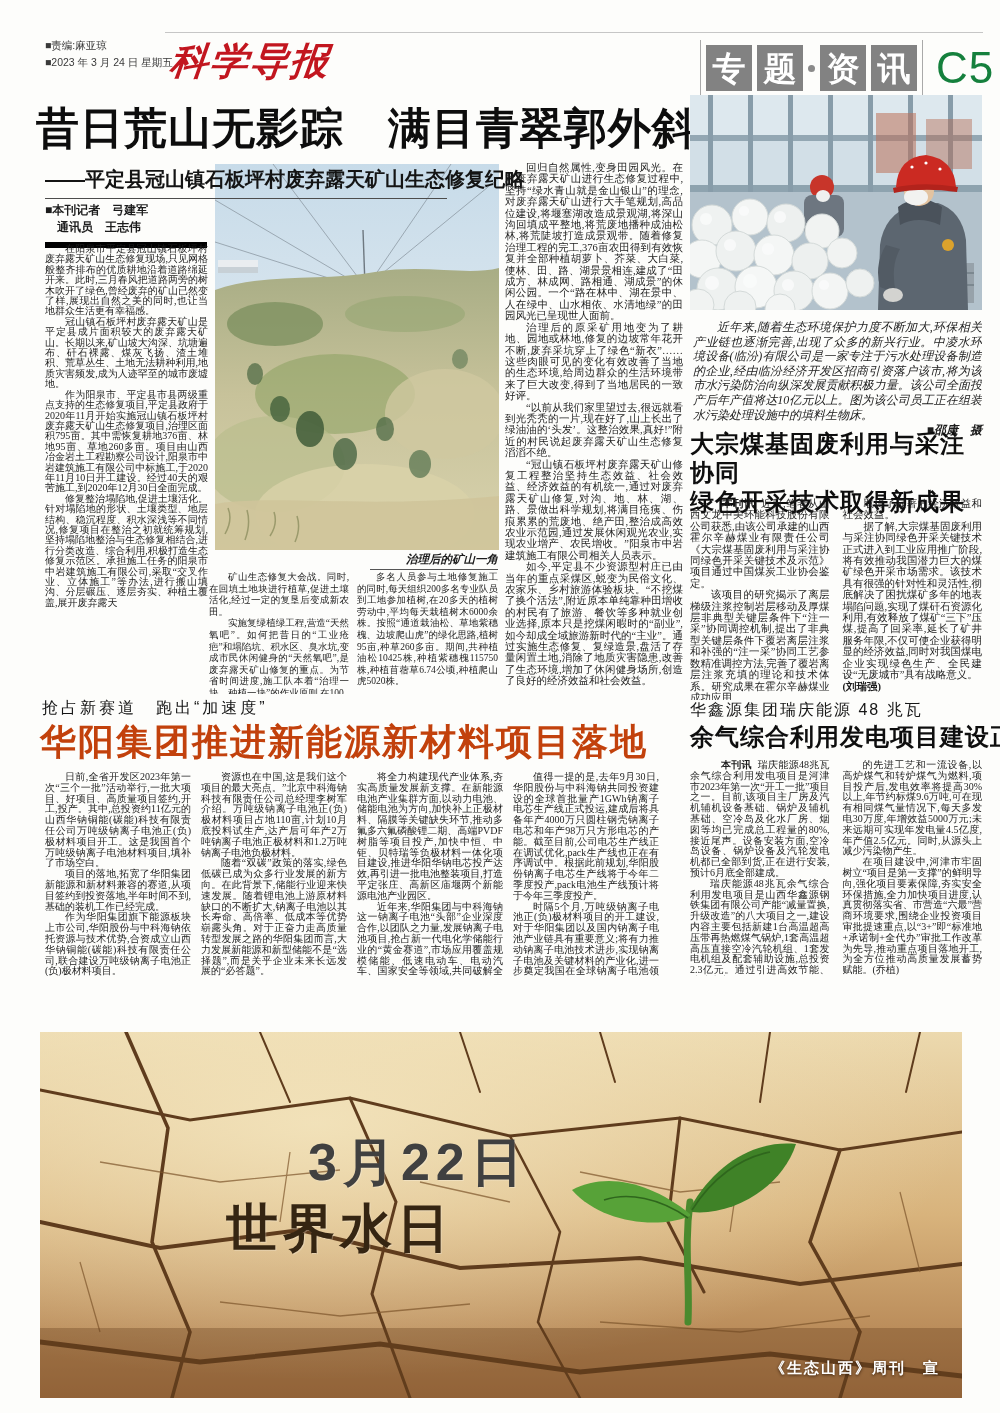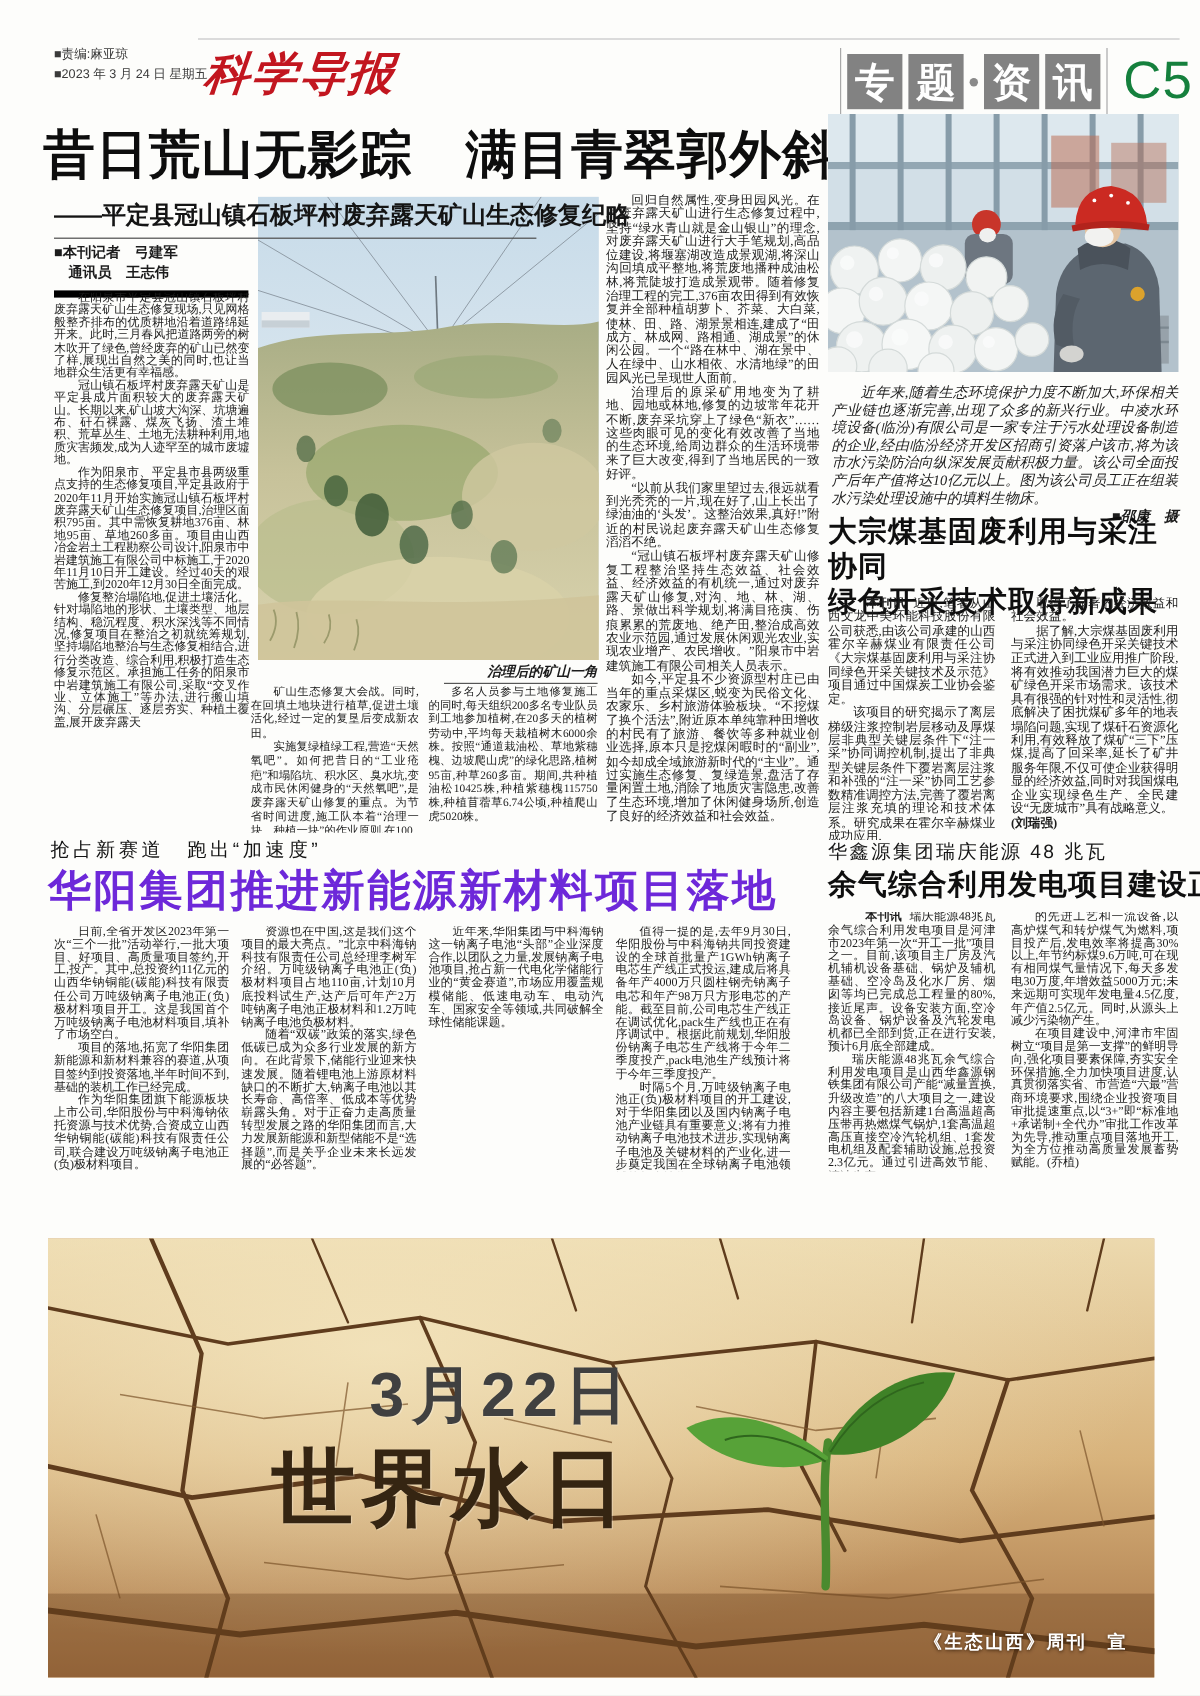--- a/index.html
+++ b/index.html
@@ -49,30 +49,30 @@
   .lead-label{margin-right:6px;margin-left:11px;}
   .byline-right{text-align:right;font-weight:bold;text-indent:0 !important;}
   .power-kicker{left:690px;top:700px;width:292px;font-size:16px;letter-spacing:2px;
                 font-family:"Liberation Sans","DejaVu Sans",sans-serif;color:#161616;}
   .power-headline{left:690px;top:721px;width:292px;font-size:24px;font-weight:900;letter-spacing:1px;color:#0e0e0e;white-space:nowrap;}
   .power-cols{left:690px;top:760px;width:292px;height:216px;font-size:10px;line-height:10.8px;}
   
   .hy-kicker{left:42px;top:698px;width:420px;font-size:16px;letter-spacing:3px;
              font-family:"Liberation Sans","DejaVu Sans",sans-serif;color:#141414;}
   .hy-headline{left:40px;top:718px;width:648px;font-size:36px;font-weight:900;letter-spacing:2px;
-               color:#6d28d9;white-space:nowrap;}
+               color:#c2410c;white-space:nowrap;}
   .hy-cols{left:45px;top:772px;width:614px;height:204px;display:flex;gap:10px;
            font-size:10px;line-height:10.8px;}
   .hy-cols .hc{width:146px;overflow:hidden;}
   .hy-cols p{margin:0;text-indent:2em;text-align:justify;}
   
   .water-photo{left:40px;top:1032px;width:922px;height:366px;background:#d8b484;}
   .wd-date{position:absolute;left:268px;top:96px;font-size:52px;font-weight:900;color:#404040;
            font-family:"Liberation Sans","DejaVu Sans",sans-serif;letter-spacing:6px;text-shadow:1px 1px 0 rgba(255,255,255,.25);}
-  .wd-title{position:absolute;left:186px;top:162px;font-size:70px;font-weight:900;color:#352512;
+  .wd-title{position:absolute;left:186px;top:162px;font-size:52px;font-weight:900;color:#352512;
             font-family:Liberation Serif, serif;letter-spacing:5px;text-shadow:1px 1px 0 rgba(255,255,255,.25);}
   .wd-credit{position:absolute;right:22px;bottom:20px;font-size:15px;font-weight:bold;color:#ffffff;
              letter-spacing:2px;text-shadow:0 1px 3px rgba(40,20,5,.85);}
   svg{display:block;}
 </style>
 </head>
 <body>
 
 <div class="page">
 
@@ -278,20 +278,21 @@
     <div class="hc">
         <p>日前,全省开发区2023年第一次“三个一批”活动举行,一批大项目、好项目、高质量项目签约,开工,投产。其中,总投资约11亿元的山西华钠铜能(碳能)科技有限责任公司万吨级钠离子电池正(负)极材料项目开工。这是我国首个万吨级钠离子电池材料项目,填补了市场空白。</p>
         <p>项目的落地,拓宽了华阳集团新能源和新材料兼容的赛道,从项目签约到投资落地,半年时间不到,基础的装机工作已经完成。</p>
         <p>作为华阳集团旗下能源板块上市公司,华阳股份与中科海钠依托资源与技术优势,合资成立山西华钠铜能(碳能)科技有限责任公司,联合建设万吨级钠离子电池正(负)极材料项目。</p>
       </div>
     <div class="hc">
         <p>资源也在中国,这是我们这个项目的最大亮点。”北京中科海钠科技有限责任公司总经理李树军介绍。万吨级钠离子电池正(负)极材料项目占地110亩,计划10月底投料试生产,达产后可年产2万吨钠离子电池正极材料和1.2万吨钠离子电池负极材料。</p>
         <p>随着“双碳”政策的落实,绿色低碳已成为众多行业发展的新方向。在此背景下,储能行业迎来快速发展。随着锂电池上游原材料缺口的不断扩大,钠离子电池以其长寿命、高倍率、低成本等优势崭露头角。对于正奋力走高质量转型发展之路的华阳集团而言,大力发展新能源和新型储能不是“选择题”,而是关乎企业未来长远发展的“必答题”。</p>
       </div>
     <div class="hc">
+        <p>将全力构建现代产业体系,夯实高质量发展新支撑。在新能源电池产业集群方面,以动力电池、储能电池为方向,加快补上正极材料、隔膜等关键缺失环节,推动多氟多六氟磷酸锂二期、高端PVDF树脂等项目投产,加快中恒、中钜、贝特瑞等负极材料一体化项目建设,推进华阳华钠电芯投产达效,再引进一批电池整装项目,打造平定张庄、高新区庙堰两个新能源电池产业园区。</p>
         <p>近年来,华阳集团与中科海钠这一钠离子电池“头部”企业深度合作,以团队之力量,发展钠离子电池项目,抢占新一代电化学储能行业的“黄金赛道”,市场应用覆盖规模储能、低速电动车、电动汽车、国家安全等领域,共同破解全球性储能课题。</p>
       </div>
     <div class="hc">
       <div>
           <p>值得一提的是,去年9月30日,华阳股份与中科海钠共同投资建设的全球首批量产1GWh钠离子电芯生产线正式投运,建成后将具备年产4000万只圆柱钢壳钠离子电芯和年产98万只方形电芯的产能。截至目前,公司电芯生产线正在调试优化,pack生产线也正在有序调试中。根据此前规划,华阳股份钠离子电芯生产线将于今年二季度投产,pack电池生产线预计将于今年三季度投产。</p>
           <p>时隔5个月,万吨级钠离子电池正(负)极材料项目的开工建设,对于华阳集团以及国内钠离子电池产业链具有重要意义;将有力推动钠离子电池技术进步,实现钠离子电池及关键材料的产业化,进一步奠定我国在全球钠离子电池领域的领先地位。</p>
         </div>
 
     </div>
   </div>

